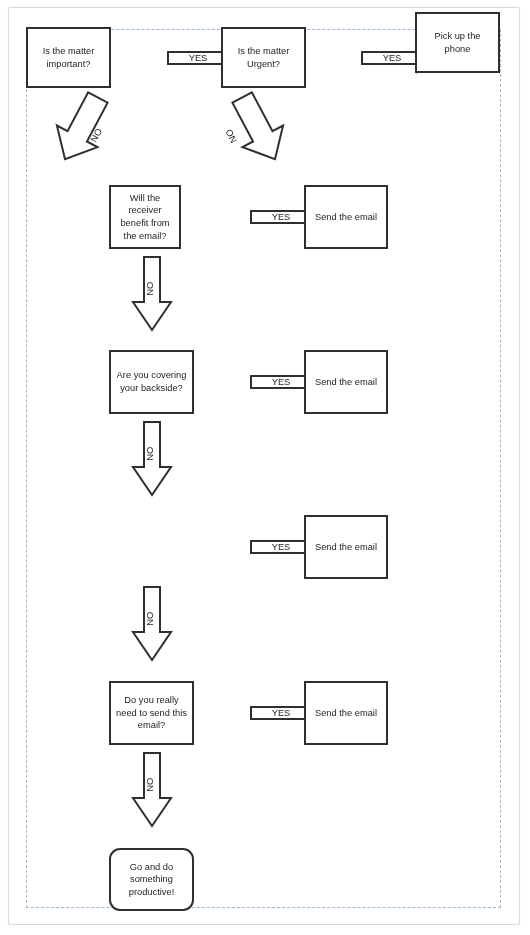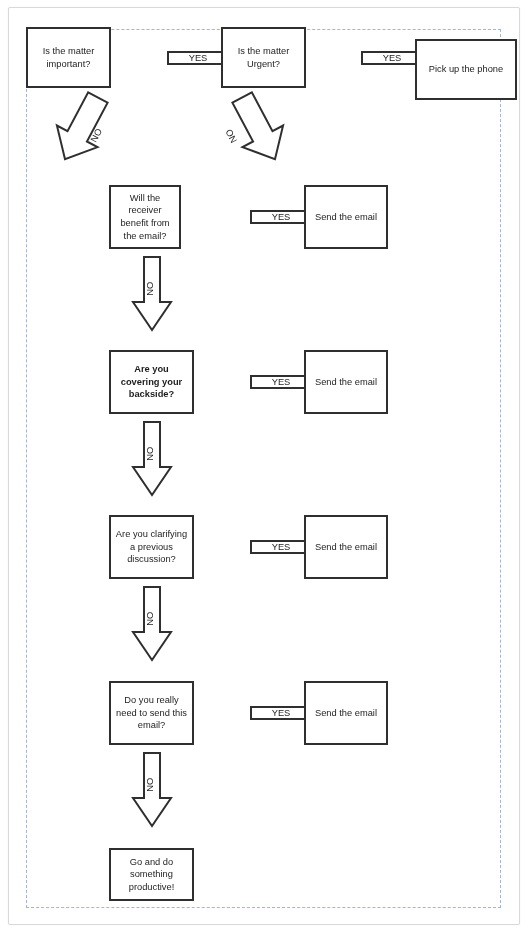--- a/index.html
+++ b/index.html
@@ -113,21 +113,21 @@
     <span>Is the matter Urgent?</span>
   </div>
 
   <div class="yes-arrow" style="left:322px; top:42px; width:84px; height:32px;">
     <svg width="84" height="32" viewBox="0 0 84 32" aria-hidden="true">
       <path d="M1,10 L56,10 L56,2 L80,16 L56,30 L56,22 L1,22 Z" fill="#ffffff" stroke="#2f2f2f" stroke-width="2" stroke-linejoin="miter"></path>
     </svg>
     <div class="yes-label" style="top:12px; width:62px;">YES</div>
   </div>
 
-  <div class="node" style="left:415px; top:39px; width:102px; height:61px;align-items:center;">
+  <div class="node" style="left:415px; top:12px; width:85px; height:61px;align-items:center;">
     <span>Pick up the phone</span>
   </div>
 
   <div class="diag-arrow" style="left:62px; top:95px; width:100px; height:78px;">
     <svg width="100" height="78" viewBox="0 0 100 78" aria-hidden="true">
       <g transform="rotate(28 34 6)">
         <path d="M23,2 L45,2 L45,46 L57,46 L34,72 L11,46 L23,46 Z" fill="#ffffff" stroke="#2f2f2f" stroke-width="2" stroke-linejoin="miter"></path>
       </g>
     </svg>
     <div class="no-label" style="left:28px; top:36px; transform: rotate(-62deg);">NO</div>
@@ -157,21 +157,21 @@
     <span>Send the email</span>
   </div>
 
   <div class="no-arrow" style="left:131px; top:256px; width:42px; height:76px;">
     <svg width="42" height="76" viewBox="0 0 42 76" aria-hidden="true">
       <path d="M13,1 L29,1 L29,46 L40,46 L21,74 L2,46 L13,46 Z" fill="#ffffff" stroke="#2f2f2f" stroke-width="2" stroke-linejoin="miter"></path>
     </svg>
     <div class="no-label" style="left:13px; top:28px;">NO</div>
   </div>
 
-  <div class="node" style="left:109px; top:350px; width:85px; height:64px;font-weight:bold;">
+  <div class="node" style="left:109px; top:350px; width:85px; height:64px;">
     <span>Are you covering your backside?</span>
   </div>
 
   <div class="yes-arrow" style="left:211px; top:366px; width:84px; height:32px;">
     <svg width="84" height="32" viewBox="0 0 84 32" aria-hidden="true">
       <path d="M1,10 L56,10 L56,2 L80,16 L56,30 L56,22 L1,22 Z" fill="#ffffff" stroke="#2f2f2f" stroke-width="2" stroke-linejoin="miter"></path>
     </svg>
     <div class="yes-label" style="top:12px; width:62px;">YES</div>
   </div>
 
@@ -179,23 +179,20 @@
     <span>Send the email</span>
   </div>
 
   <div class="no-arrow" style="left:131px; top:421px; width:42px; height:76px;">
     <svg width="42" height="76" viewBox="0 0 42 76" aria-hidden="true">
       <path d="M13,1 L29,1 L29,46 L40,46 L21,74 L2,46 L13,46 Z" fill="#ffffff" stroke="#2f2f2f" stroke-width="2" stroke-linejoin="miter"></path>
     </svg>
     <div class="no-label" style="left:13px; top:28px;">NO</div>
   </div>
 
-  <div class="node" style="left:109px; top:515px; width:85px; height:64px;">
-    <span>Are you clarifying a previous discussion?</span>
-  </div>
 
   <div class="yes-arrow" style="left:211px; top:531px; width:84px; height:32px;">
     <svg width="84" height="32" viewBox="0 0 84 32" aria-hidden="true">
       <path d="M1,10 L56,10 L56,2 L80,16 L56,30 L56,22 L1,22 Z" fill="#ffffff" stroke="#2f2f2f" stroke-width="2" stroke-linejoin="miter"></path>
     </svg>
     <div class="yes-label" style="top:12px; width:62px;">YES</div>
   </div>
 
   <div class="node" style="left:304px; top:515px; width:84px; height:64px;">
     <span>Send the email</span>
@@ -223,16 +220,16 @@
     <span>Send the email</span>
   </div>
 
   <div class="no-arrow" style="left:131px; top:752px; width:42px; height:76px;">
     <svg width="42" height="76" viewBox="0 0 42 76" aria-hidden="true">
       <path d="M13,1 L29,1 L29,46 L40,46 L21,74 L2,46 L13,46 Z" fill="#ffffff" stroke="#2f2f2f" stroke-width="2" stroke-linejoin="miter"></path>
     </svg>
     <div class="no-label" style="left:13px; top:28px;">NO</div>
   </div>
 
-  <div class="node" style="left:109px; top:848px; width:85px; height:53px;">
+  <div class="node" style="left:109px; top:848px; width:85px; height:63px;border-radius:11px;">
     <span>Go and do something productive!</span>
   </div>
 </div>
 
 </body></html>

